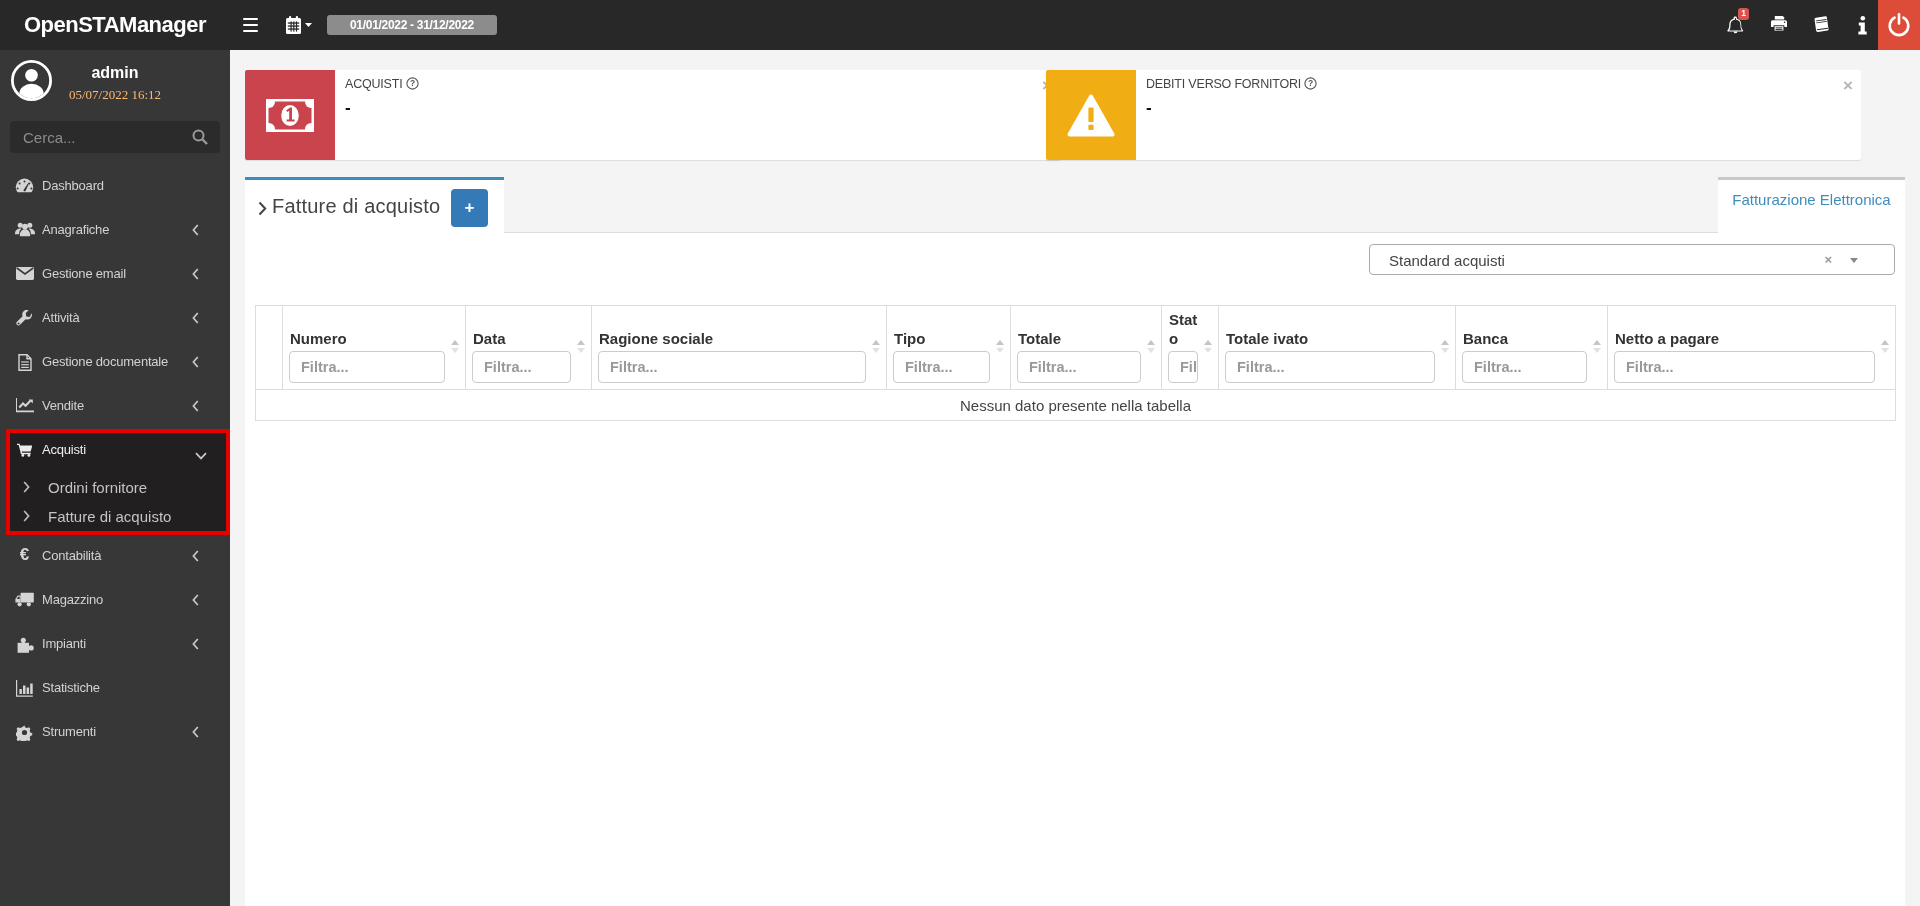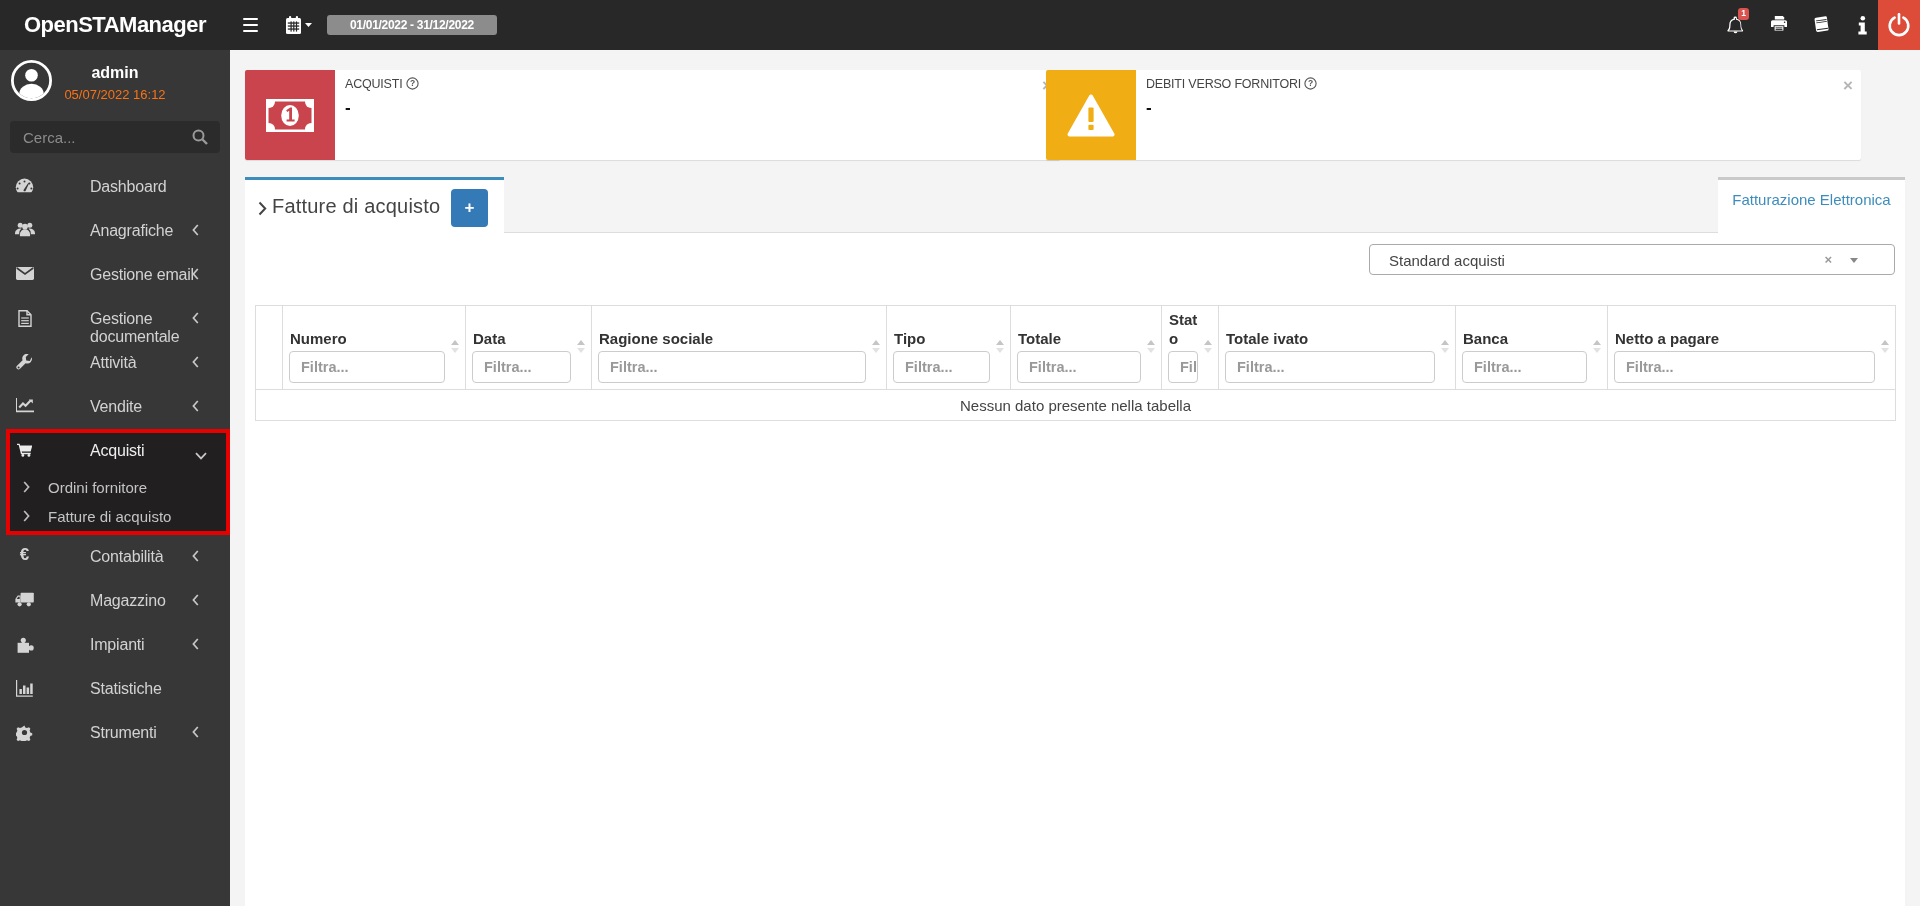--- a/index.html
+++ b/index.html
@@ -15,29 +15,29 @@
 #datebadge { position:absolute; left:97px; top:15px; height:20px; background:#8c8c8c; color:#fff; font-size:12px; letter-spacing:-0.3px; font-weight:bold; line-height:20px; padding:0 23px; border-radius:3px; }
 .tbicon { position:absolute; top:0; width:43px; height:50px; color:#fff; text-align:center; }
 .tbicon svg { margin-top:16px; }
 #powerbtn { position:absolute; right:0; top:0; width:42px; height:50px; background:#dd4b39; }
 #bellbadge { position:absolute; left:24px; top:8px; width:11px; height:11.5px; background:#d9534f; color:#fff; font-size:8.5px; font-weight:bold; line-height:11.5px; border-radius:3px; text-align:center; }
 
 
 #sidebar { position:absolute; left:0; top:50px; width:230px; bottom:0; background:#373737; color:#d2d2d2; }
 #avatar { position:absolute; left:11px; top:10px; }
 #uname { position:absolute; left:51px; top:14px; width:128px; text-align:center; color:#fff; font-weight:bold; font-size:16px; }
-#udate { position:absolute; left:41px; top:37px; width:148px; text-align:center; color:#f97316; font-size:13px; }
+#udate { position:absolute; left:41px; top:37px; width:148px; text-align:center; color:#fdba74; font-size:13px;font-family:Liberation Serif, serif; }
 #search { position:absolute; left:10px; top:71px; width:210px; height:32px; background:#2b2b2b; border-radius:4px; }
 #search .ph { position:absolute; left:13px; top:8px; color:#8c8c8c; font-size:15px; }
 #search svg { position:absolute; right:12px; top:8px; }
 
 #menu { position:absolute; left:0; top:115px; right:0; }
 .mitem { position:relative; height:44px; }
 .mitem .mic { position:absolute; left:15px; top:13px; width:19px; text-align:center; }
-.mitem .mtx { position:absolute; left:42px; top:13px; font-size:16px; letter-spacing:-0.2px;margin-left:48px; }
+.mitem .mtx { position:absolute; left:42px; top:13px; font-size:13px; letter-spacing:-0.2px; }
 .mitem .chv { position:absolute; right:31px; top:13px; font-size:15px; color:#c8c8c8; }
 #acqblock { position:relative; margin:0 0 0 0; border:4px solid #e60000; background:#211f1f; width:224px; margin-left:6px; }
 #acqblock .mitem { height:33px; }
 #acqblock .mitem .mic { left:5px; }
 #acqblock .mitem .mtx { left:32px; }
 #acqblock .chv { right:19px; }
 #acqblock .mitem .mic { top:10px; }
 #acqblock .mitem .mtx { top:9px; color:#eee; }
 #acqblock .sub { padding:7px 0 0 0; }
 .sitem { position:relative; height:29px; }
@@ -194,40 +194,40 @@
         <span class="mic"><svg width="18" height="13" viewBox="0 0 18 13">
             <rect width="18" height="13" rx="1.4" fill="#d4d4d4"></rect>
             <polyline points="0.8,1 9,7 17.2,1" stroke="#3b3b3b" stroke-width="1.6" fill="none"></polyline>
           </svg></span>
         <span class="mtx">Gestione email</span>
         <span class="chv"><svg width="7" height="12" viewBox="0 0 7 12">
             <polyline points="5.8,1 1.4,6 5.8,11" stroke="#c8c8c8" stroke-width="1.7" fill="none"></polyline>
           </svg></span>
       </div>
     <div class="mitem">
+        <span class="mic"><svg width="17" height="17" viewBox="0 0 17 17">
+            <path d="M15.6 3.2 a4.6 4.6 0 0 1 -6 6 L4 14.8 a2.1 2.1 0 0 1 -3-3 L6.6 6.2 a4.6 4.6 0 0 1 6-6 L9.8 3 l.4 3.6 3.6 .4 z" fill="#d4d4d4"></path>
+            <circle cx="2.6" cy="13.6" r="1" fill="#373737"></circle>
+          </svg></span>
+        <span class="mtx">Attività</span>
+        <span class="chv"><svg width="7" height="12" viewBox="0 0 7 12">
+            <polyline points="5.8,1 1.4,6 5.8,11" stroke="#c8c8c8" stroke-width="1.7" fill="none"></polyline>
+          </svg></span>
+      </div>
+    <div class="mitem">
         <span class="mic"><svg width="14" height="17" viewBox="0 0 14 17">
             <path d="M1 .7 h8 l4 4 v11.6 h-12 z" fill="none" stroke="#d4d4d4" stroke-width="1.4"></path>
             <path d="M9 .7 v4 h4" fill="none" stroke="#d4d4d4" stroke-width="1.4"></path>
             <g stroke="#d4d4d4" stroke-width="1.2">
               <line x1="3.2" y1="8" x2="10.8" y2="8"></line>
               <line x1="3.2" y1="10.7" x2="10.8" y2="10.7"></line>
               <line x1="3.2" y1="13.4" x2="10.8" y2="13.4"></line>
             </g>
           </svg></span>
         <span class="mtx">Gestione documentale</span>
-        <span class="chv"><svg width="7" height="12" viewBox="0 0 7 12">
-            <polyline points="5.8,1 1.4,6 5.8,11" stroke="#c8c8c8" stroke-width="1.7" fill="none"></polyline>
-          </svg></span>
-      </div>
-    <div class="mitem">
-        <span class="mic"><svg width="17" height="17" viewBox="0 0 17 17">
-            <path d="M15.6 3.2 a4.6 4.6 0 0 1 -6 6 L4 14.8 a2.1 2.1 0 0 1 -3-3 L6.6 6.2 a4.6 4.6 0 0 1 6-6 L9.8 3 l.4 3.6 3.6 .4 z" fill="#d4d4d4"></path>
-            <circle cx="2.6" cy="13.6" r="1" fill="#373737"></circle>
-          </svg></span>
-        <span class="mtx">Attività</span>
         <span class="chv"><svg width="7" height="12" viewBox="0 0 7 12">
             <polyline points="5.8,1 1.4,6 5.8,11" stroke="#c8c8c8" stroke-width="1.7" fill="none"></polyline>
           </svg></span>
       </div>
     <div class="mitem">
         <span class="mic"><svg width="18" height="15" viewBox="0 0 18 15">
             <path d="M1 0 v12.6 h17 v1.7 H0 V0 z" fill="#d4d4d4"></path>
             <polyline points="3.2,9.5 7,5.5 9.6,7.8 14.6,2.6" stroke="#d4d4d4" stroke-width="2.1" fill="none"></polyline>
             <path d="M12.8 1.4 h4 v4 z" fill="#d4d4d4"></path>
           </svg></span>

